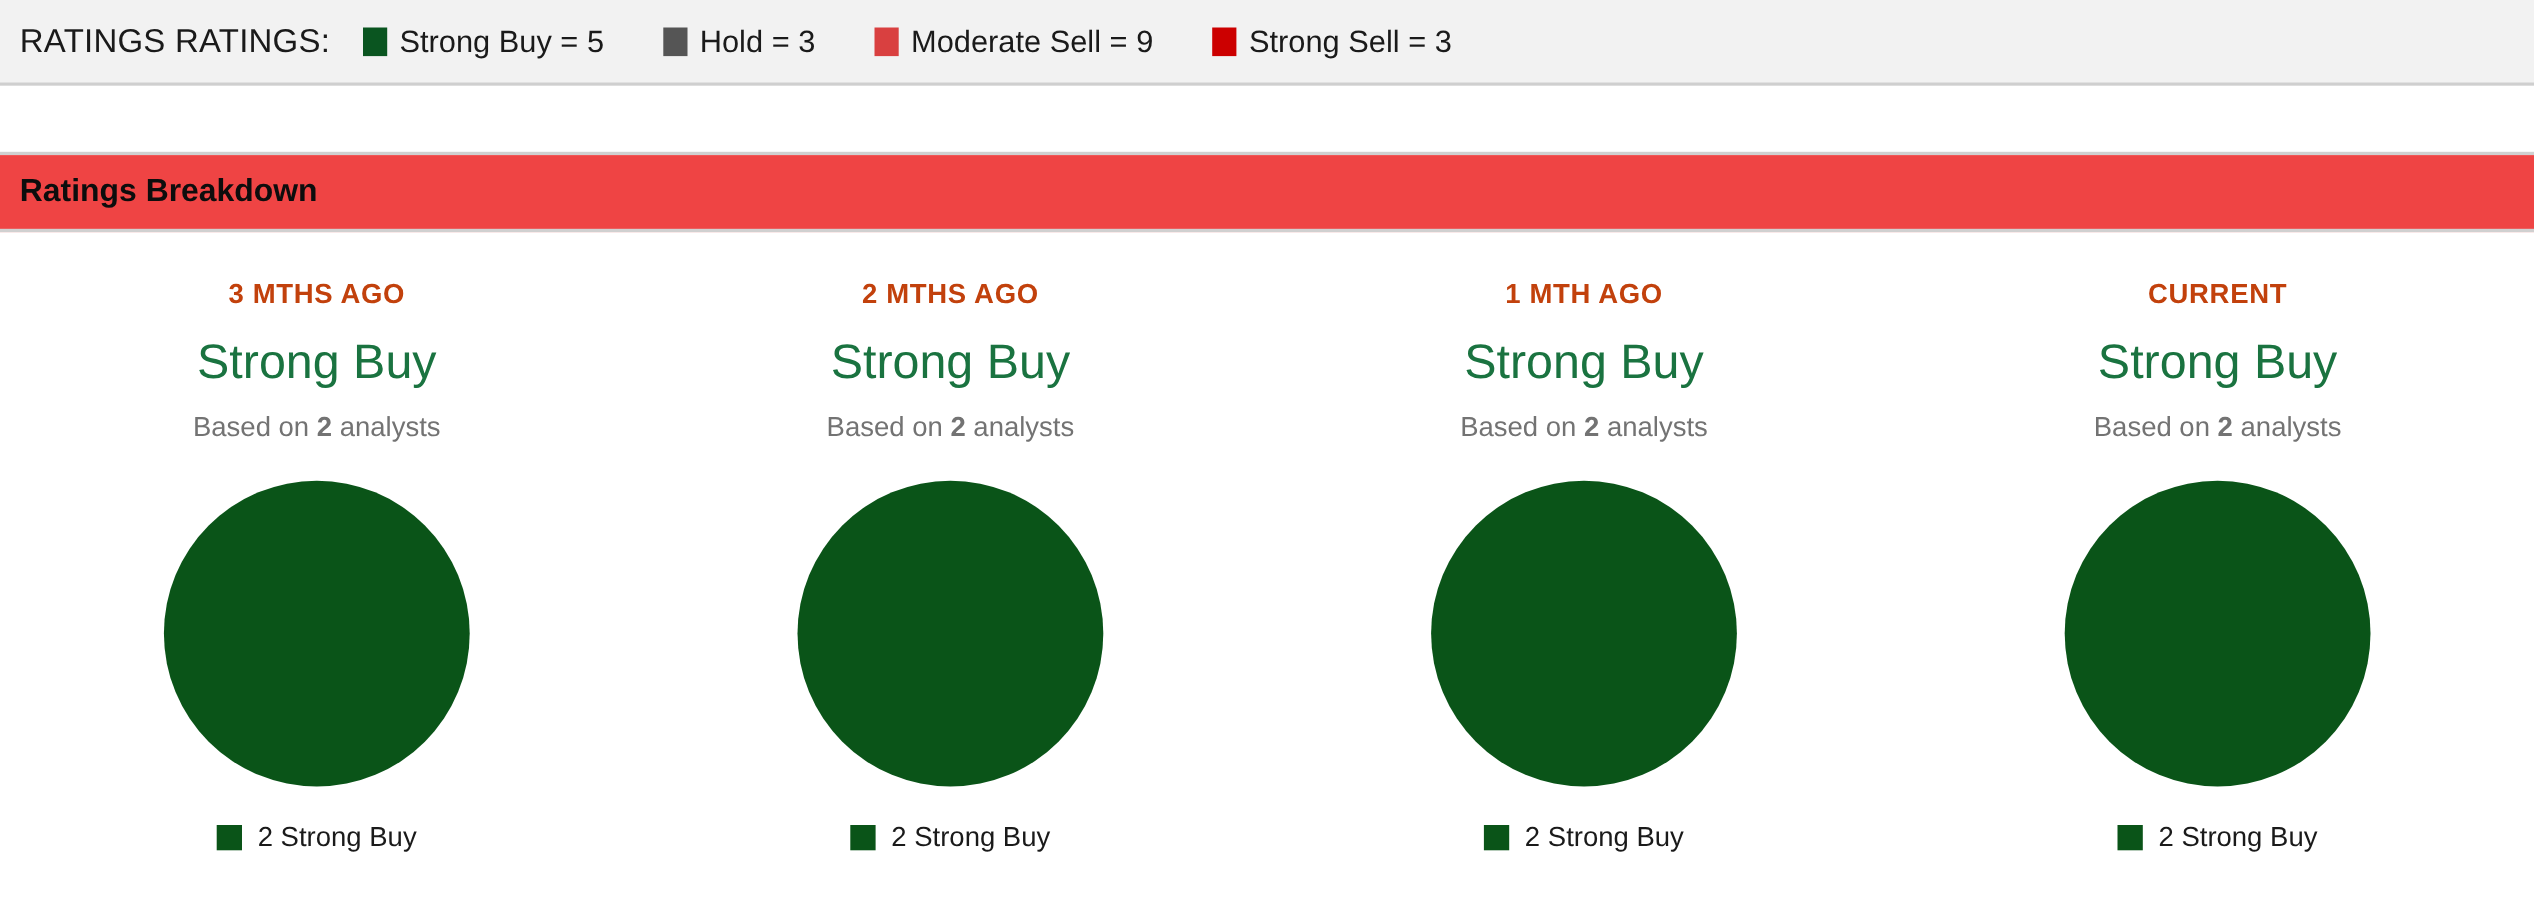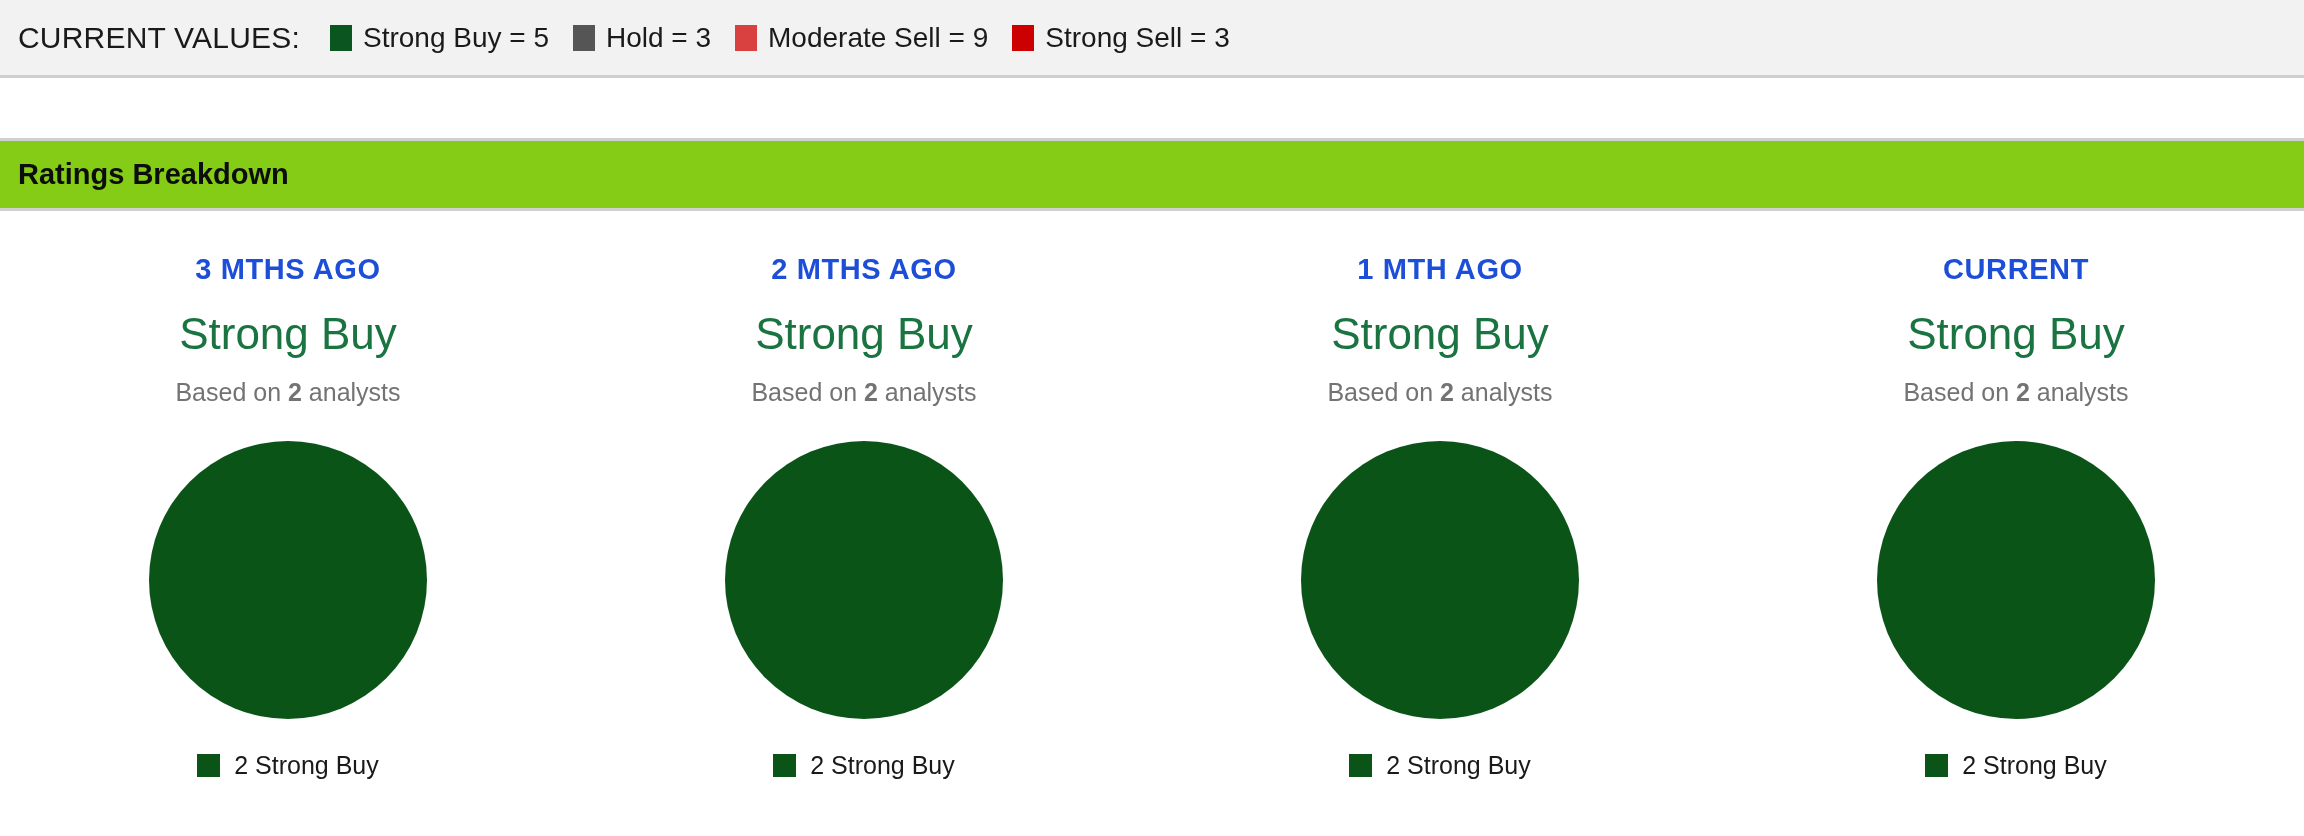--- a/index.html
+++ b/index.html
@@ -29,21 +29,21 @@
     font-size: 30px;
     font-weight: 400;
     color: #1a1a1a;
     letter-spacing: 0.2px;
     margin-right: 30px;
     white-space: nowrap;
   }
   .rv-legend {
     display: flex;
     align-items: flex-start;
-    gap: 24px;
+    gap: 54px;
   }
   .rv-item {
     display: flex;
     align-items: center;
     gap: 11px;
     white-space: nowrap;
   }
   .rv-swatch {
     width: 22px;
     height: 26px;
@@ -63,44 +63,44 @@
   }
 
   
   .section-head {
     height: 70px;
     display: flex;
     align-items: center;
     padding-left: 18px;
     box-sizing: border-box;
     border-bottom: 3px solid #d0d0d0;
-    background: #84cc16;
+    background: #ef4444;
   }
   .section-head-title {
     font-size: 29px;
     font-weight: 700;
     color: #0d0d0d;
   }
 
   
   .breakdown {
     display: flex;
     padding-top: 42px;
   }
   .bd-col {
     flex: 1 1 0;
     display: flex;
     flex-direction: column;
     align-items: center;
   }
   .bd-period {
-    font-size: 29px;
+    font-size: 25px;
     font-weight: 700;
     letter-spacing: 0.6px;
-    color: #1d4ed8;
+    color: #c2410c;
     text-transform: uppercase;
     margin: 0 0 26px 0;
   }
   .bd-rating {
     font-size: 44px;
     font-weight: 400;
     color: #1a7340;
     line-height: 1;
     margin: 0 0 22px 0;
   }
@@ -131,21 +131,21 @@
   .bd-pielegend-label {
     font-size: 25px;
     color: #1a1a1a;
     white-space: nowrap;
   }
 </style>
 </head>
 <body>
 
 <div class="ratings-values-bar">
-  <div class="rv-title">CURRENT VALUES:</div>
+  <div class="rv-title">RATINGS RATINGS:</div>
   <div class="rv-legend" id="rv-legend">
       <div class="rv-item">
         <span class="rv-swatch" style="background: rgb(10, 85, 32);"></span>
         <span class="rv-label">Strong Buy = 5</span>
       </div>
       <div class="rv-item">
         <span class="rv-swatch" style="background: rgb(85, 85, 85);"></span>
         <span class="rv-label">Hold = 3</span>
       </div>
       <div class="rv-item">

